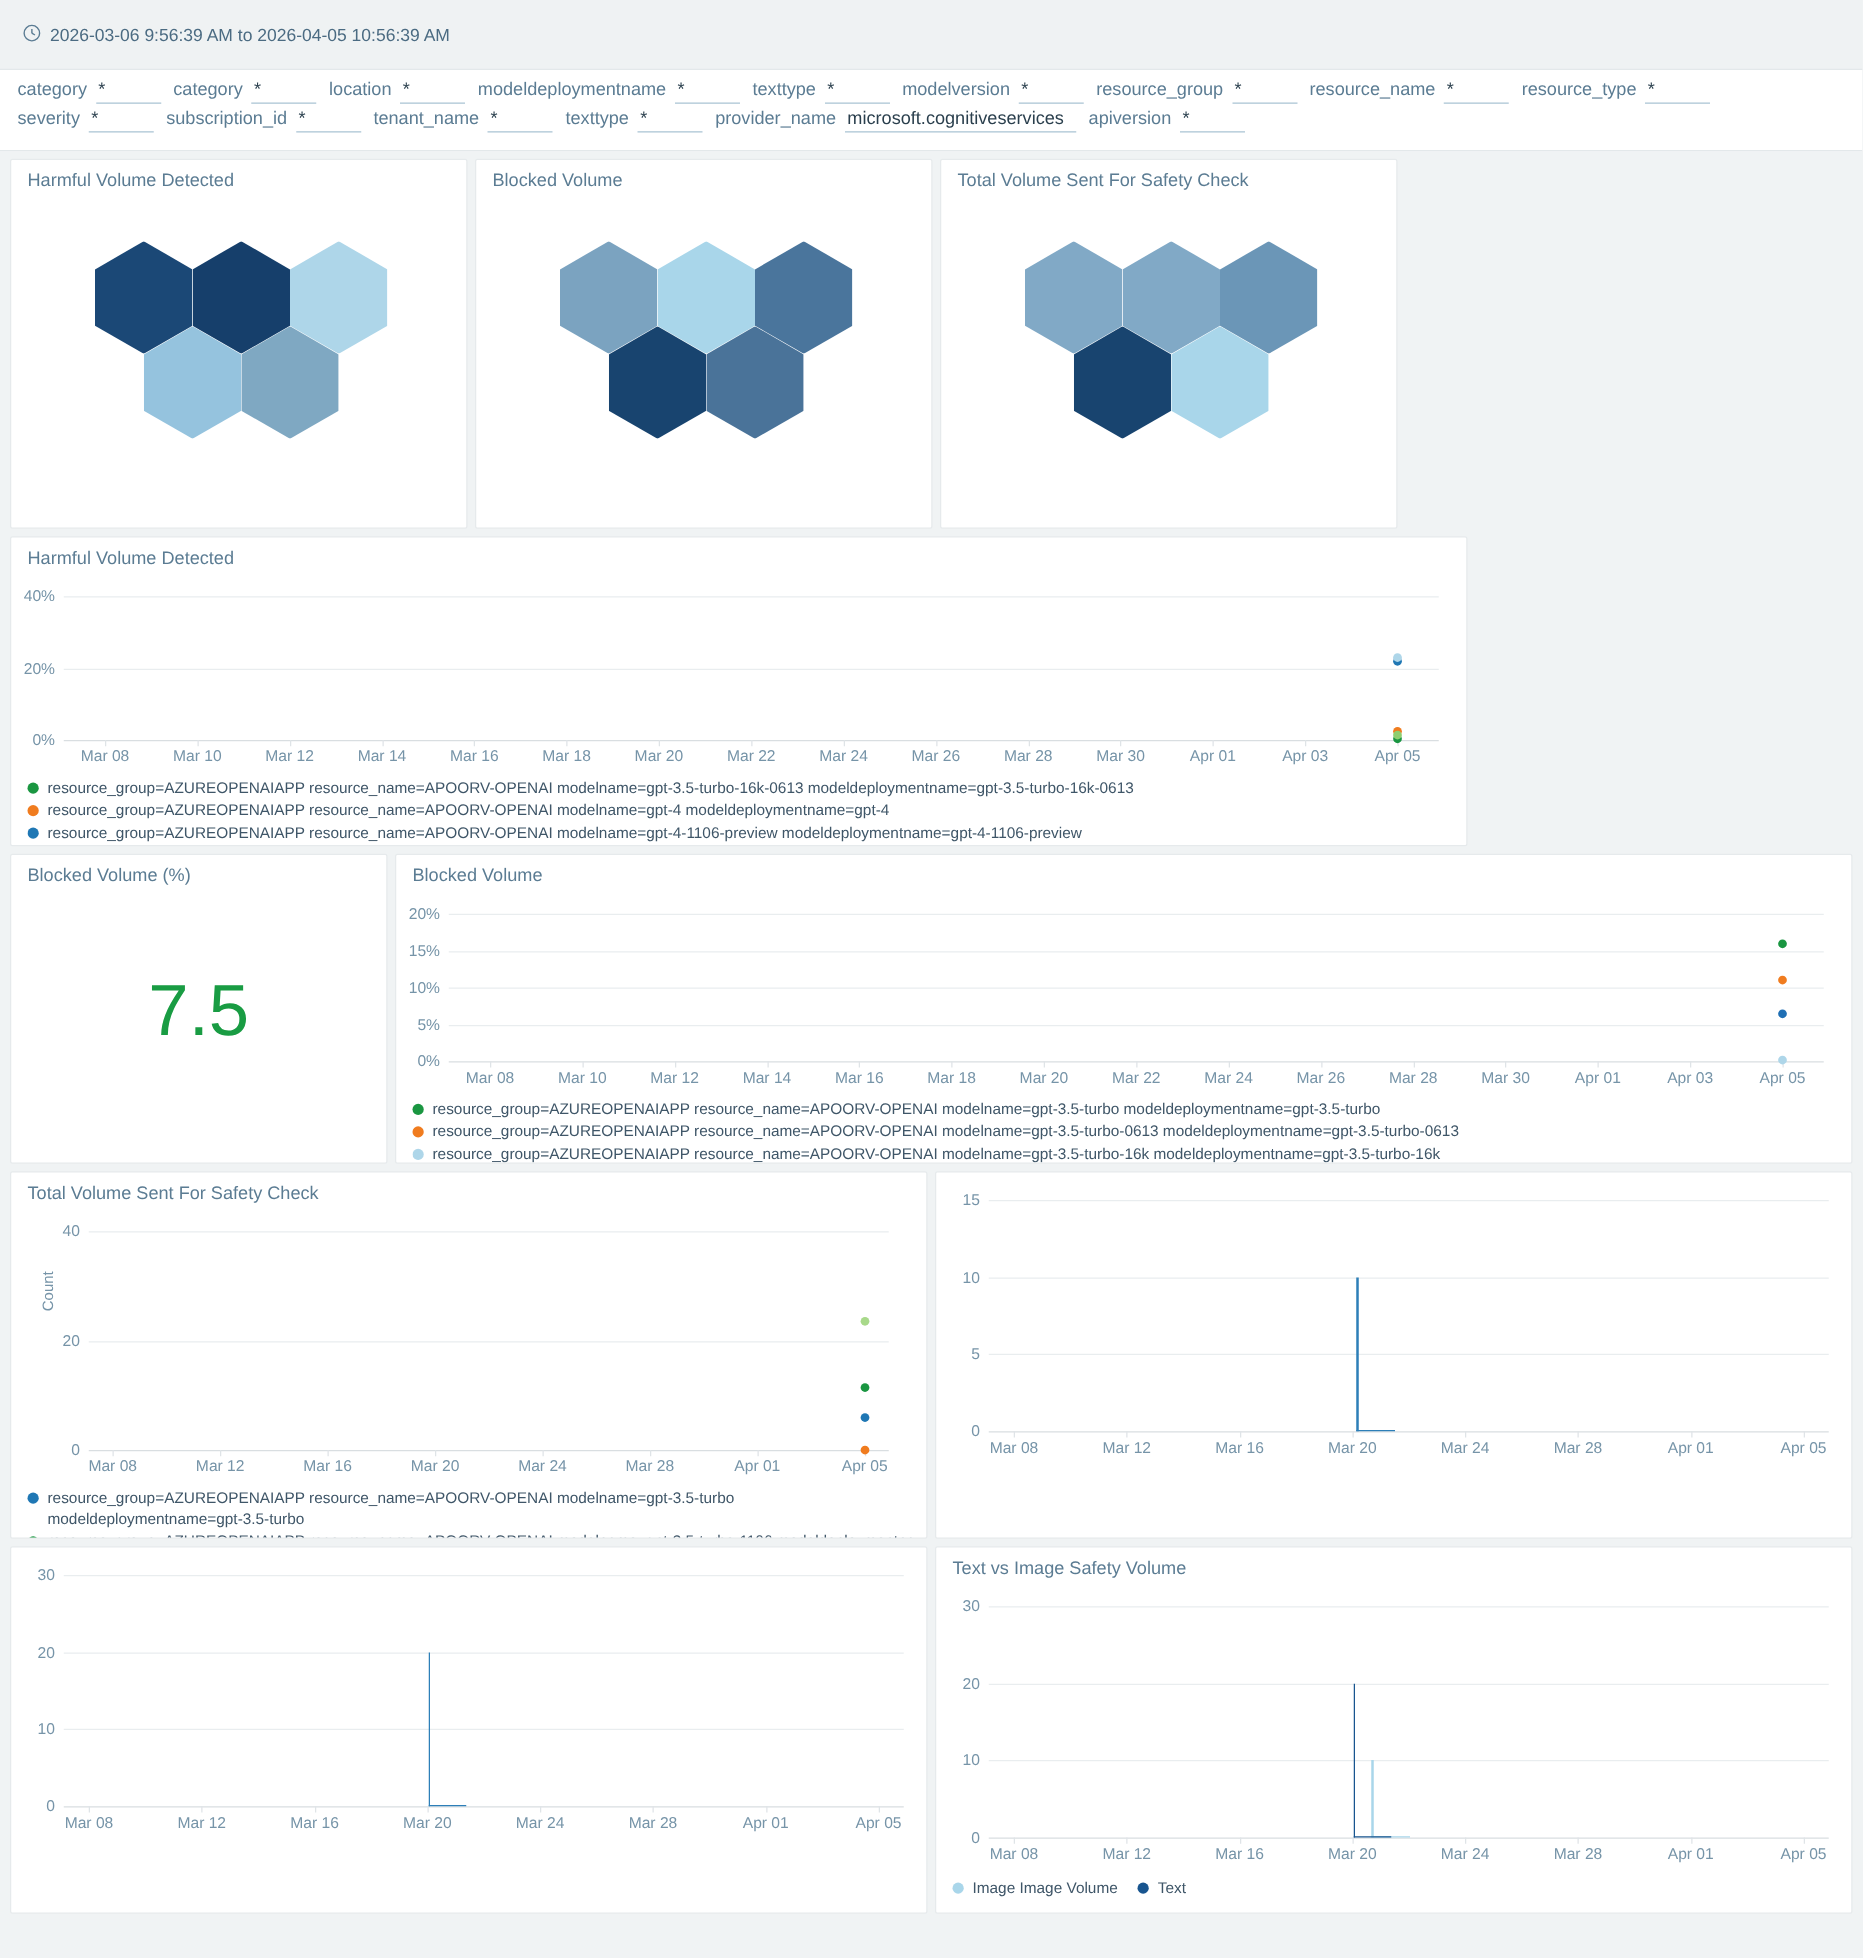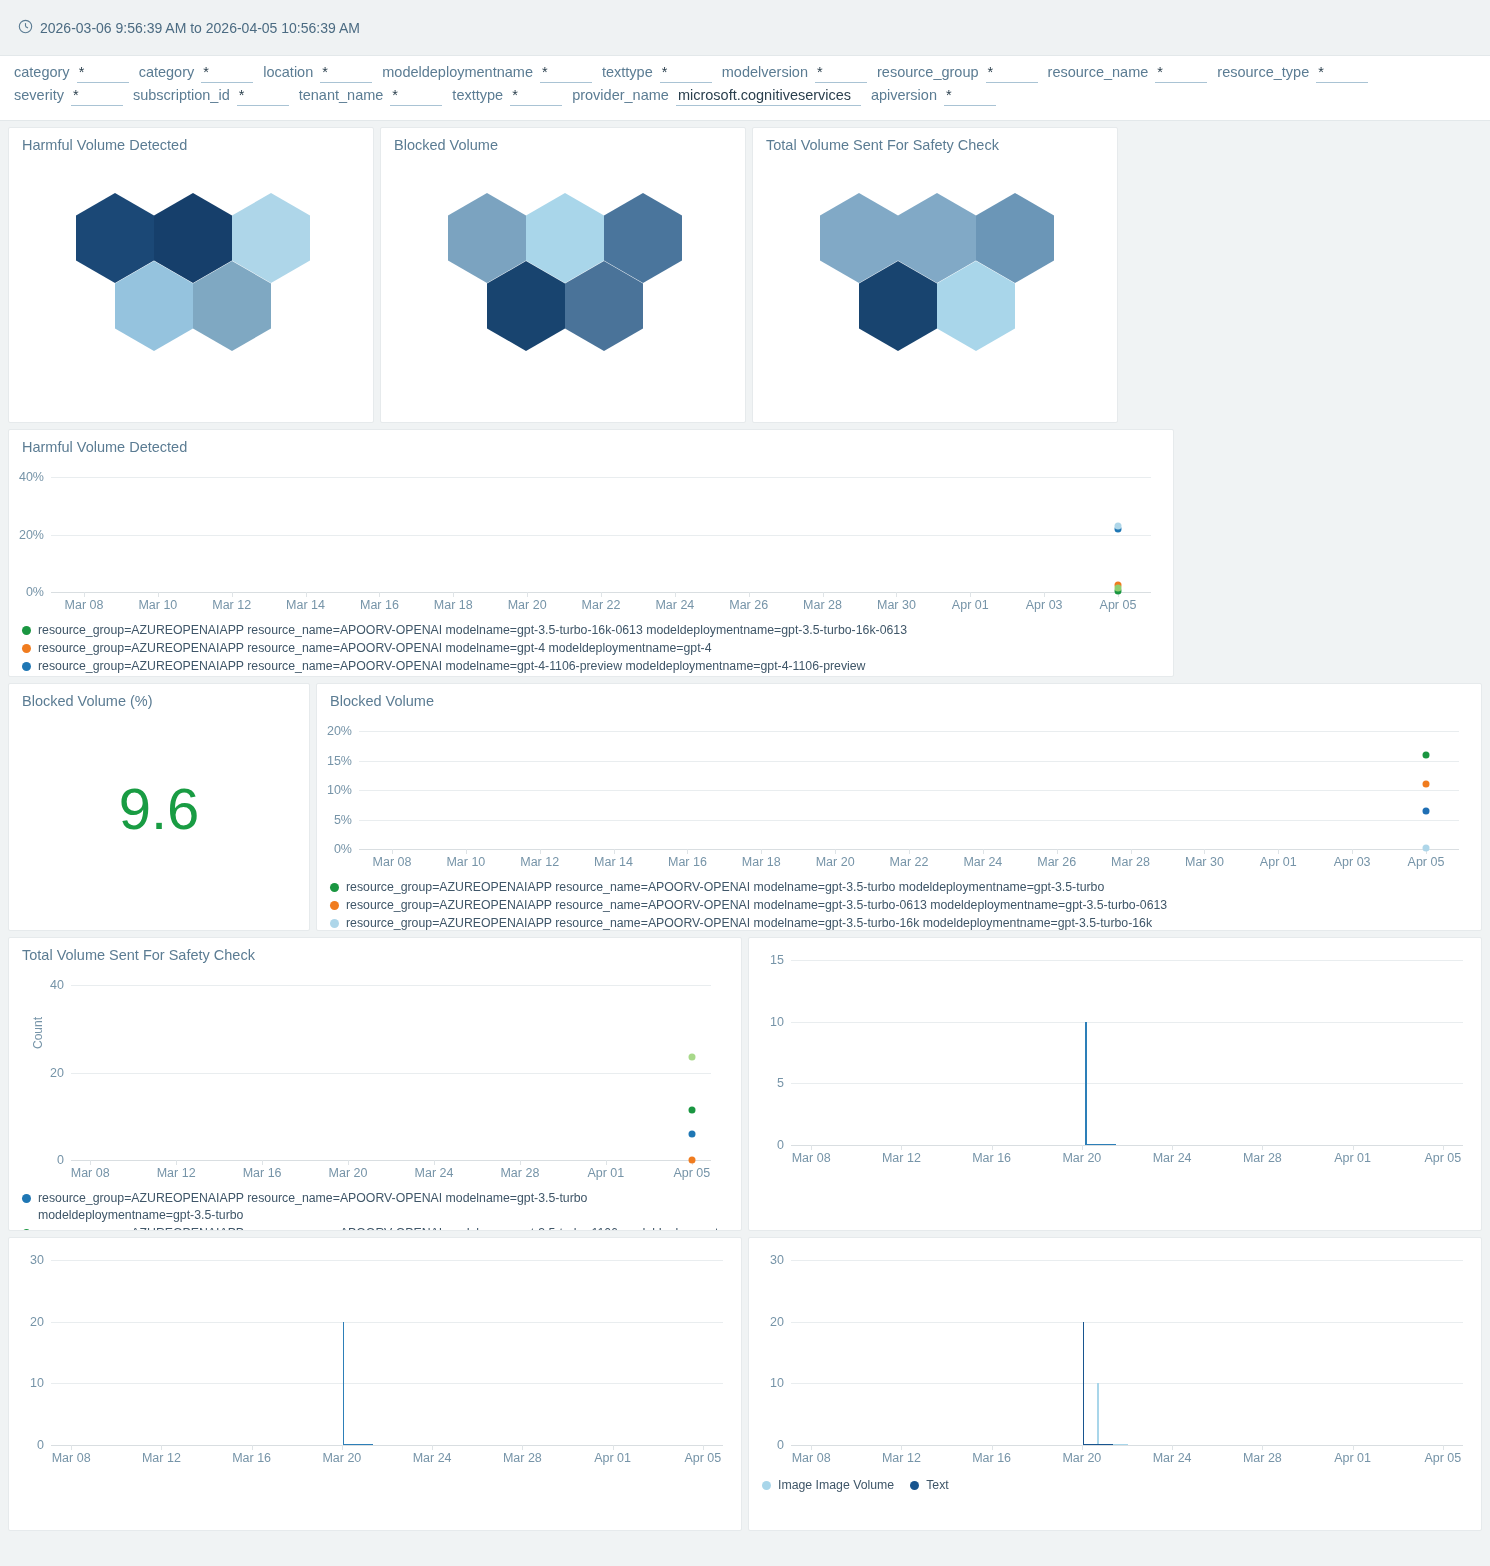--- a/index.html
+++ b/index.html
@@ -346,21 +346,21 @@
             <span>resource_group=AZUREOPENAIAPP resource_name=APOORV-OPENAI modelname=gpt-4-1106-preview modeldeploymentname=gpt-4-1106-preview</span>
           </div>
         </div>
     </div>
   </div>
 
   <div class="row">
     <div class="panel" style="width:302px;height:248px">
       <div class="panel-title">Blocked Volume (%)</div>
       <div class="stat-body">
-        <div class="stat-value" id="stat1" style="color: rgb(25, 156, 67);">9.6</div>
+        <div class="stat-value" id="stat1" style="color: rgb(25, 156, 67);">7.5</div>
       </div>
     </div>
     <div class="panel" style="width:1166px;height:248px">
       <div class="panel-title">Blocked Volume</div>
       <div class="chart-area" id="chart1" style="padding: 22px 0px 26px 42px;">
           <div class="plot" style="width: 1100px; height: 118px;">
             <div class="axis-base" style="top: 100%;"></div>
             <div class="ylab" style="top: 100%;">0%</div>
             <div class="gridline" style="top: 75%;"></div>
             <div class="ylab" style="top: 75%;">5%</div>
@@ -529,20 +529,21 @@
             <div class="tickmark" style="left: 83.5714%;"></div>
             <div class="xlab" style="left: 83.5714%;">Apr 01</div>
             <div class="tickmark" style="left: 97%;"></div>
             <div class="xlab" style="left: 97%;">Apr 05</div>
             <div style="position: absolute; left: 43.4%; top: 33.3333%; height: 66.6667%; width: 1.6px; background: rgb(45, 127, 184);"></div>
             <div style="position: absolute; left: 43.4%; width: 4.5%; top: calc(100% - 1.4px); height: 1.6px; background: rgb(45, 127, 184);"></div>
           </div>
         </div>
     </div>
     <div class="panel" style="width:736px;height:294px">
+      <div class="panel-title">Text vs Image Safety Volume</div>
       <div class="chart-area" id="chart5" style="padding: 22px 0px 26px 42px;">
           <div class="plot" style="width: 672px; height: 185px;">
             <div class="axis-base" style="top: 100%;"></div>
             <div class="ylab" style="top: 100%;">0</div>
             <div class="gridline" style="top: 66.6667%;"></div>
             <div class="ylab" style="top: 66.6667%;">10</div>
             <div class="gridline" style="top: 33.3333%;"></div>
             <div class="ylab" style="top: 33.3333%;">20</div>
             <div class="gridline" style="top: 0%;"></div>
             <div class="ylab" style="top: 0%;">30</div>

